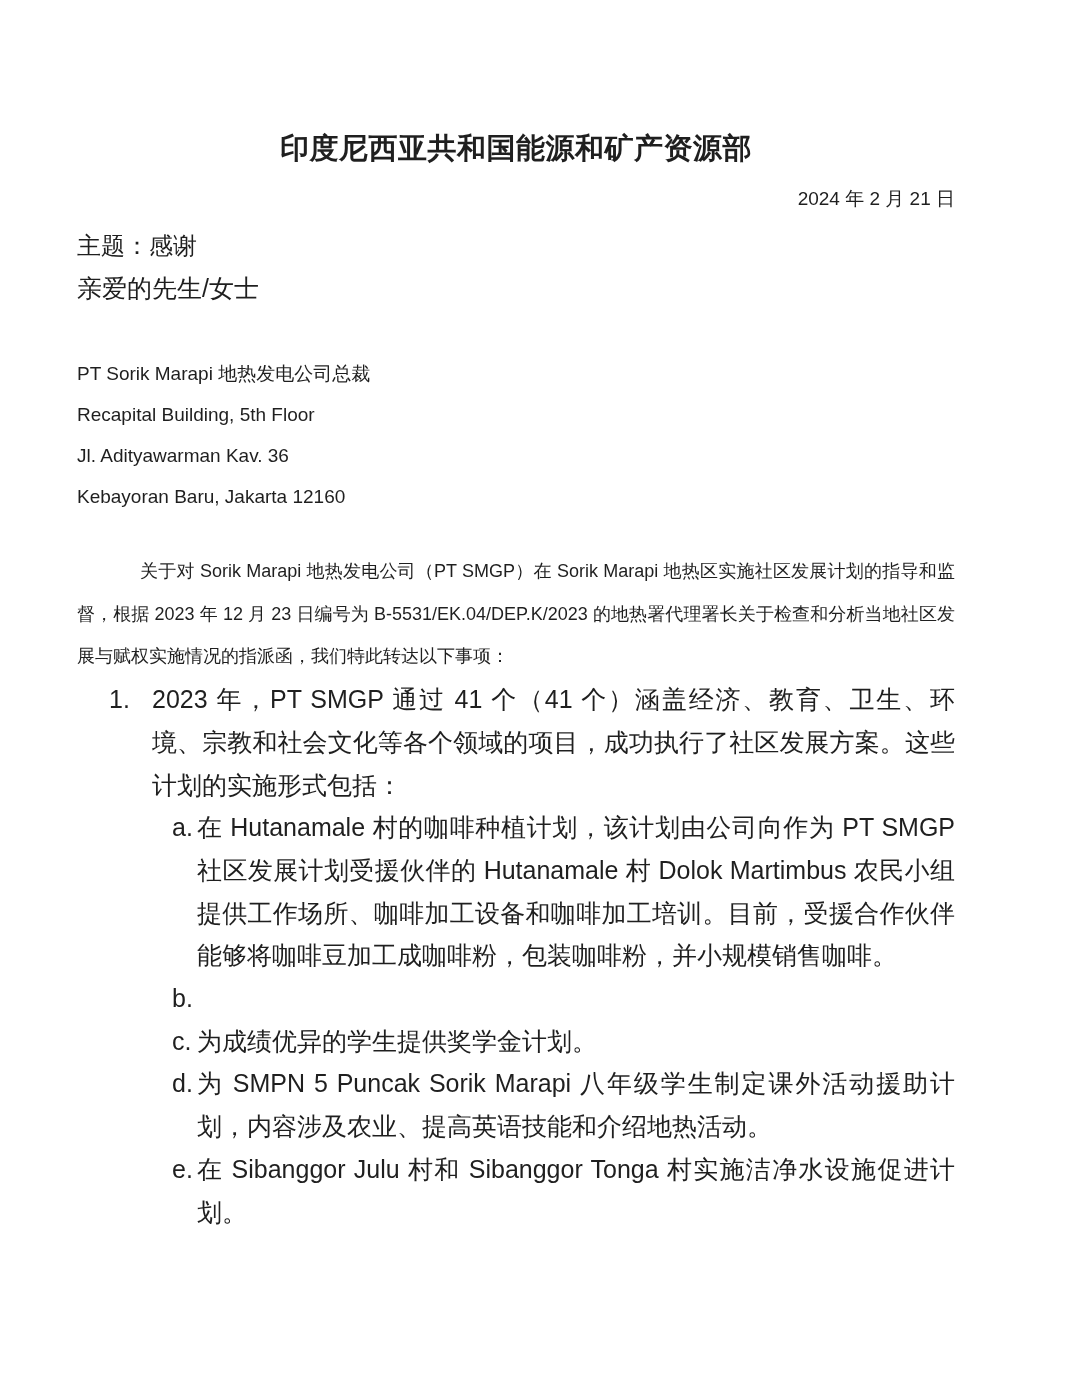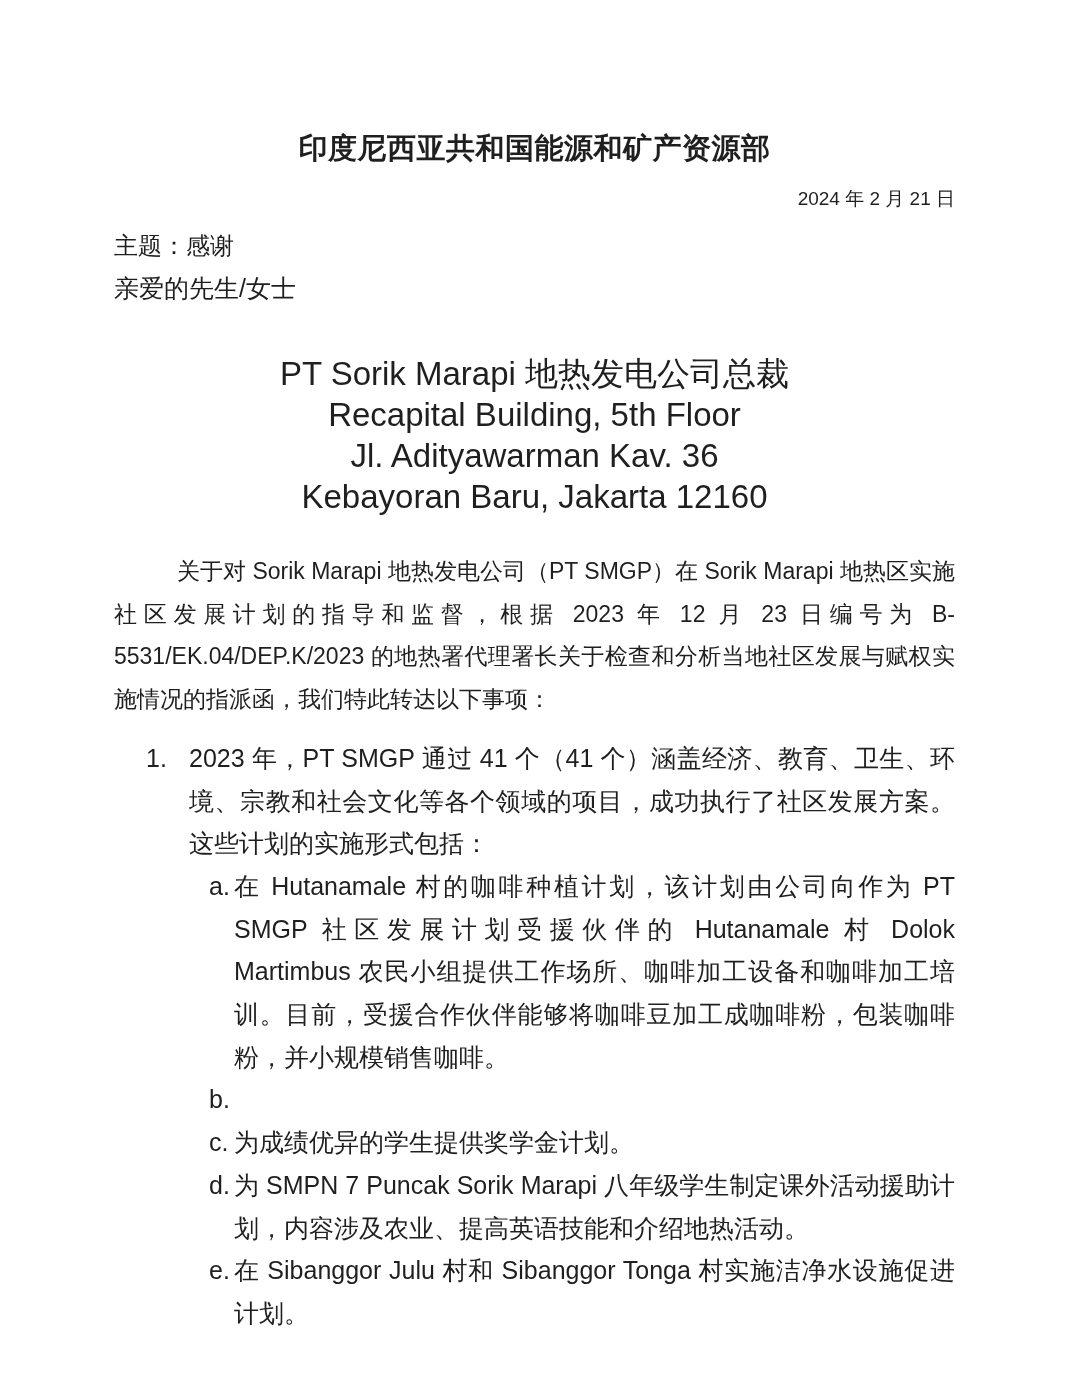--- a/index.html
+++ b/index.html
@@ -7,21 +7,21 @@
     padding: 0;
     background: #ffffff;
   }
   .page {
     position: relative;
     width: 1080px;
     height: 1397px;
     box-sizing: border-box;
     background: #ffffff;
     color: #1f1f1f;
-    padding: 130px 125px 0 114px;
+    padding: 130px 125px 0 77px;
     font-family: "Liberation Sans", "DejaVu Sans", sans-serif;
     overflow: hidden;
   }
   .doc-title {
     margin: 0;
     font-size: 29px;
     font-weight: 700;
     line-height: 36px;
     text-align: center;
     letter-spacing: 0.5px;
@@ -39,27 +39,26 @@
   }
   .salutation {
     margin-top: 12px;
     font-size: 25px;
     line-height: 30px;
   }
   .recipient-block {
     margin-top: 50px;
   }
   .recipient-line {
-    font-size: 33px;
+    font-size: 19px;
     line-height: 41px;
-    text-align: center;
   }
   .intro-paragraph {
-    margin: 33px 0 16px 0;
-    font-size: 23px;
+    margin: 33px 0 0 0;
+    font-size: 18px;
     line-height: 42.7px;
     text-align: justify;
     text-indent: 63px;
   }
   .list {
     margin: 0;
   }
   .list-item {
     display: flex;
     padding-left: 32px;
@@ -126,21 +125,21 @@
       <span class="marker">b.</span>
     </div>
 
     <div class="sub-item">
       <span class="marker">c.</span>
       <span class="text">为成绩优异的学生提供奖学金计划。</span>
     </div>
 
     <div class="sub-item">
       <span class="marker">d.</span>
-      <span class="text">为 SMPN 7 Puncak Sorik Marapi 八年级学生制定课外活动援助计划，内容涉及农业、提高英语技能和介绍地热活动。</span>
+      <span class="text">为 SMPN 5 Puncak Sorik Marapi 八年级学生制定课外活动援助计划，内容涉及农业、提高英语技能和介绍地热活动。</span>
     </div>
 
     <div class="sub-item">
       <span class="marker">e.</span>
       <span class="text">在 Sibanggor Julu 村和 Sibanggor Tonga 村实施洁净水设施促进计划。</span>
     </div>
 
   </div>
 
 </div>

